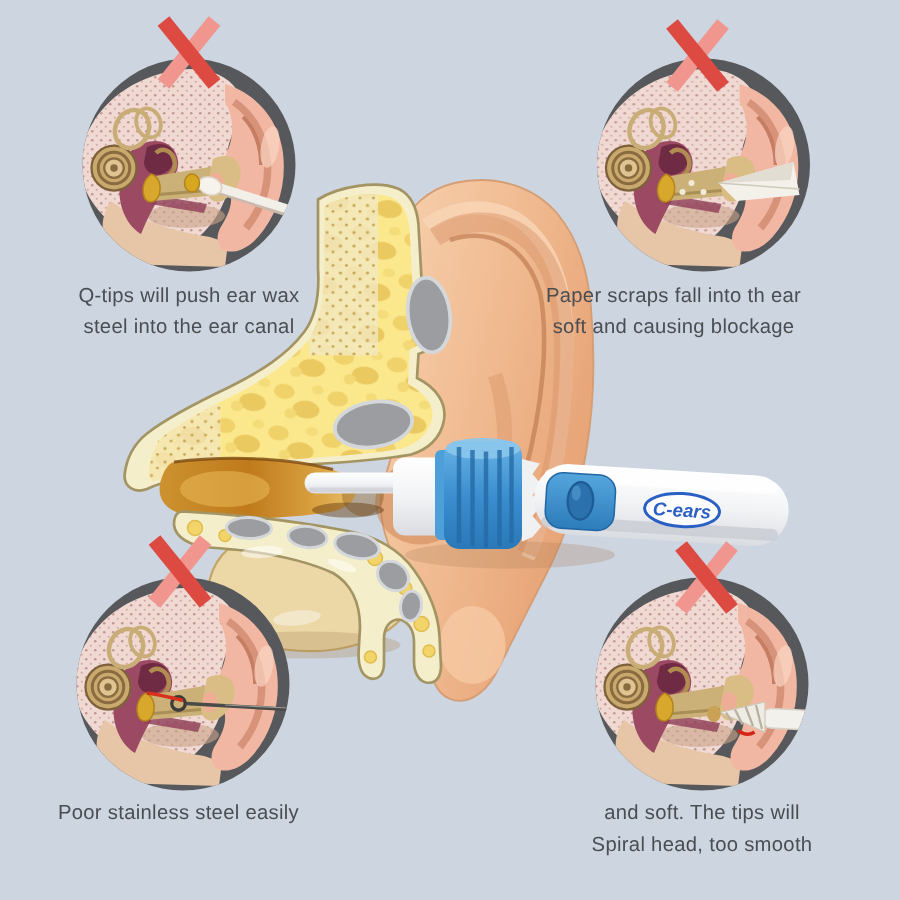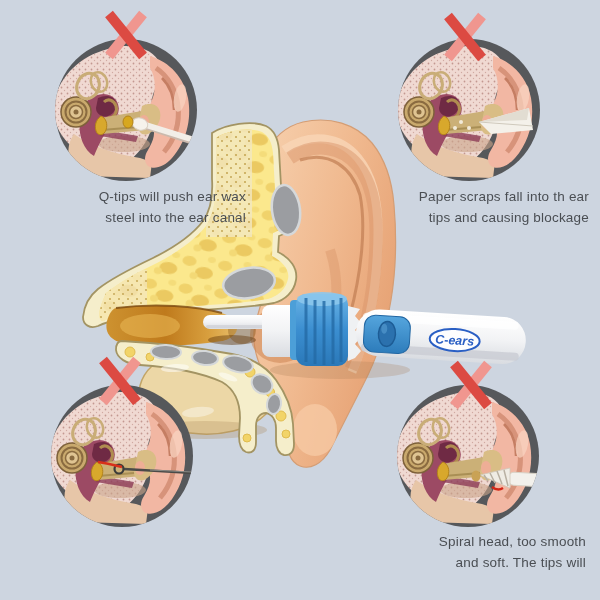--- a/index.html
+++ b/index.html
@@ -1,19 +1,19 @@
 <!DOCTYPE html>
 <html><head>
 <meta charset="utf-8">
 <style>
   html,body{margin:0;padding:0;}
   body{width:600px;height:600px;overflow:hidden;font-family:"Liberation Sans",sans-serif;}
   .stage{position:relative;width:600px;height:600px;background:#cdd5e0;}
   .stage svg{position:absolute;left:0;top:0;}
-  .caption{position:absolute;text-align:right;color:#4a4e53;font-size:13.5px;line-height:21px;letter-spacing:.2px;}
+  .caption{position:absolute;text-align:center;color:#4a4e53;font-size:13.5px;line-height:21px;letter-spacing:.2px;}
 </style>
 </head>
 <body>
 
 <div class="stage">
 
 <svg width="600" height="600" viewBox="0 0 600 600">
 <defs>
   <linearGradient id="pinkskin" x1="0" y1="0" x2="1" y2="0.6">
     <stop offset="0" stop-color="#f7d2b0"></stop>
@@ -224,23 +224,24 @@
       <ellipse cx="80" cy="92" rx="4.5" ry="5.5" fill="#c9a255"></ellipse>
     </g>
   </g>
   <use href="#xmark" transform="translate(471,385)"></use>
 </svg>
 
   <div class="caption" style="left:6px;top:186px;width:240px;">
     <div>Q-tips will push ear wax</div>
     <div>steel into the ear canal</div>
   </div>
-  <div class="caption" style="left:349px;top:186px;width:240px;">
+  <div class="caption" style="left:329px;top:186px;width:240px;">
     <div>Paper scraps fall into th ear</div>
-    <div>tips and causing blockage</div>
+    <div>soft and causing blockage</div>
   </div>
   <div class="caption" style="left:0px;top:531px;width:238px;">
+    <div>Poor stainless steel easily</div>
   </div>
   <div class="caption" style="left:350px;top:531px;width:236px;">
+    <div>and soft. The tips will</div>
     <div>Spiral head, too smooth</div>
-    <div>and soft. The tips will</div>
   </div>
 </div>
 
 </body></html>

